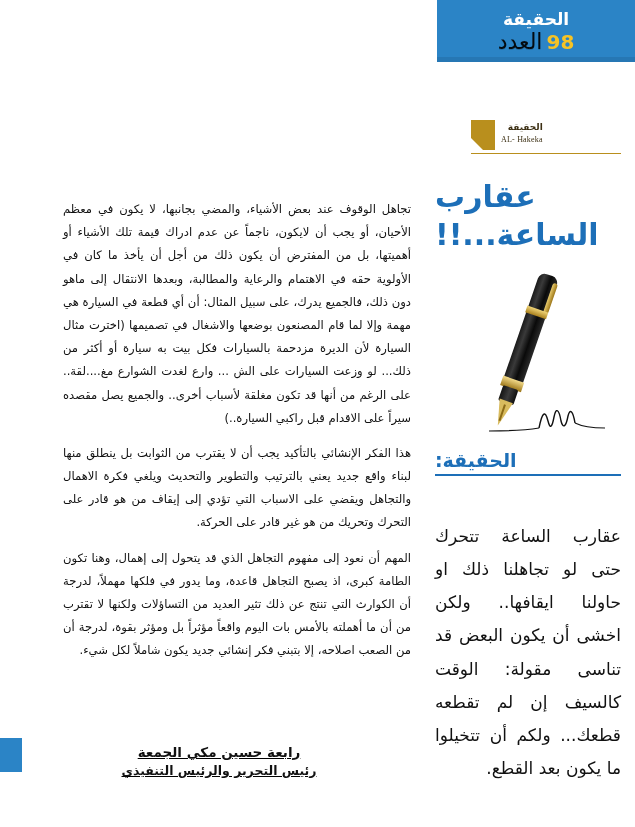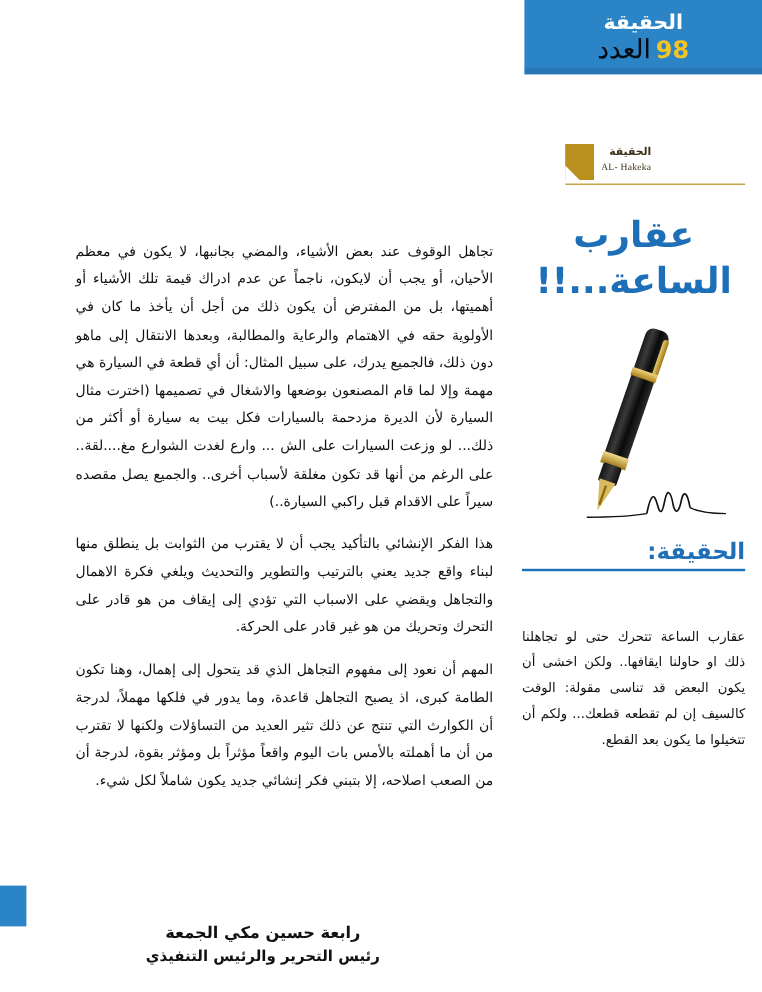--- a/index.html
+++ b/index.html
@@ -129,21 +129,21 @@
     position: absolute;
     top: 178px;
     right: 14px;
     width: 186px;
   }
   .article-title {
     color: #1d6fb8;
     font-size: 30px;
     font-weight: bold;
     line-height: 1.25;
-    text-align: center;
+    text-align: left;
     direction: rtl;
   }
 
   
   .pen-wrap {
     position: relative;
     height: 190px;
     margin-top: 6px;
   }
   .pen {
@@ -221,29 +221,29 @@
     right: 14px;
     bottom: 14px;
     width: 120px;
     height: 34px;
   }
 
   .highlight-head {
     color: #1d6fb8;
     font-size: 19px;
     font-weight: bold;
-    text-align: right;
+    text-align: left;
     border-bottom: 2px solid #1d6fb8;
     padding-bottom: 3px;
     margin: 0 0 10px 0;
     direction: rtl;
   }
   .highlight-body {
     color: #111111;
-    font-size: 11px;
+    font-size: 17px;
     line-height: 1.95;
     text-align: justify;
     direction: rtl;
     margin-top: 44px;
   }
 
   
   .article-col {
     position: absolute;
     top: 186px;
@@ -256,25 +256,26 @@
     color: #111111;
     font-size: 11.6px;
     line-height: 2.0;
     text-align: justify;
     text-justify: inter-word;
   }
 
   
   .byline {
     position: absolute;
-    top: 768px;
+    top: 742px;
     right: 266px;
     width: 300px;
     text-align: center;
     direction: rtl;
+    text-decoration: underline;
   }
   .byline-name {
     color: #111111;
     font-size: 13.5px;
     font-weight: bold;
     line-height: 1.5;
   }
   .byline-role {
     color: #111111;
     font-size: 12.5px;

